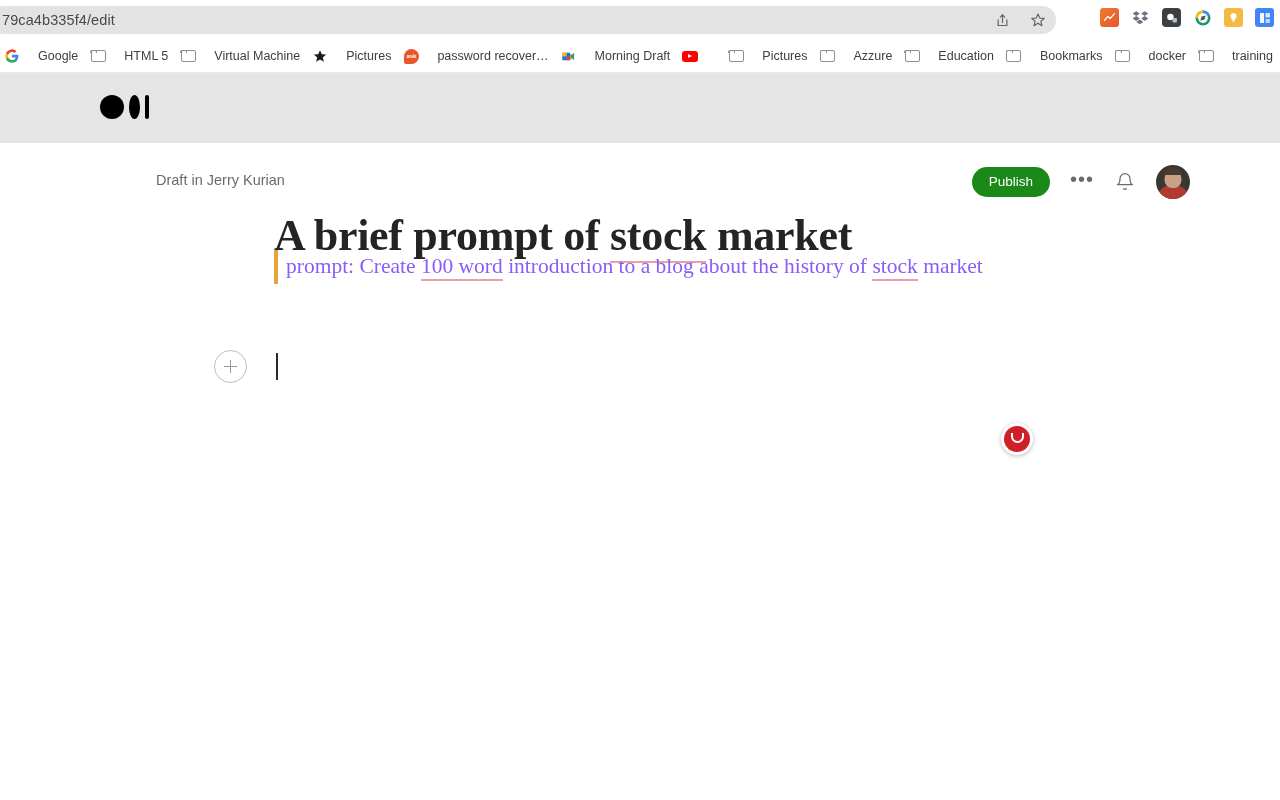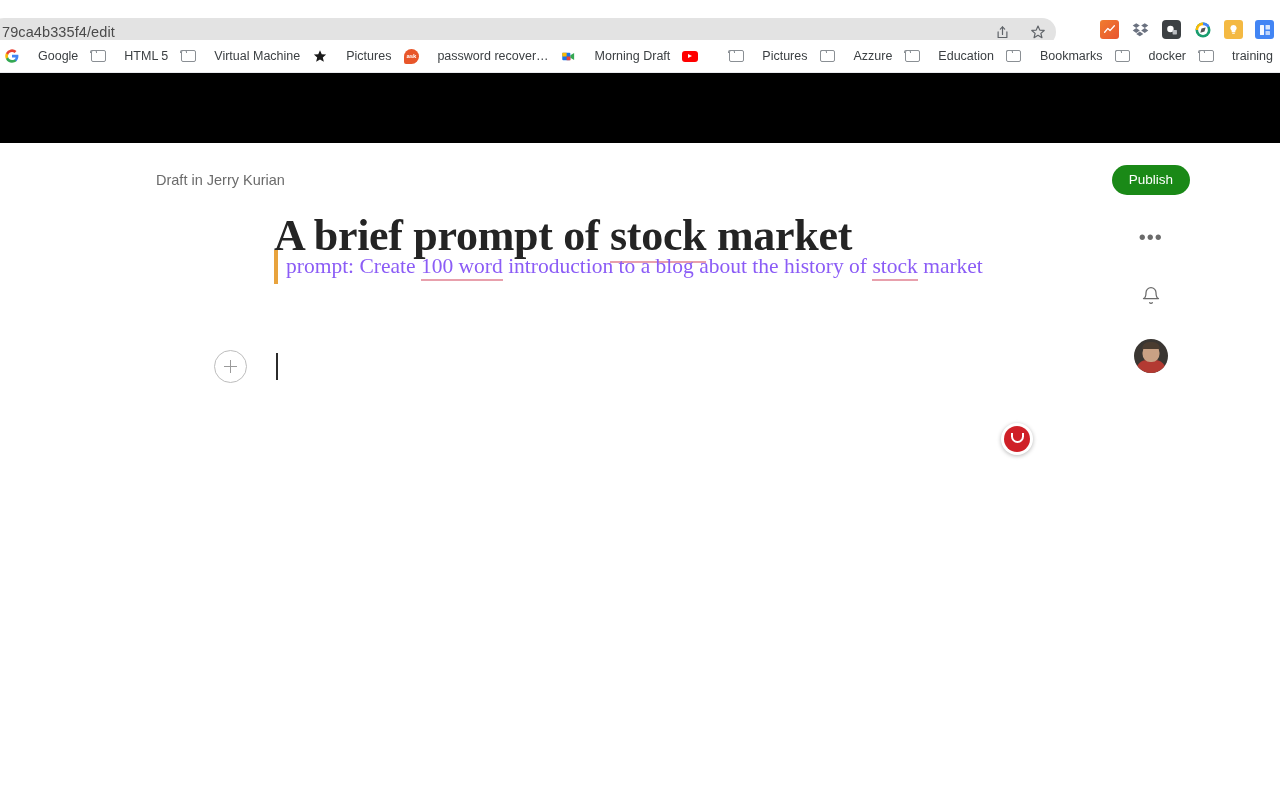--- a/index.html
+++ b/index.html
@@ -11,21 +11,21 @@
     height: 800px;
     background: #ffffff;
     font-family: "Liberation Sans", sans-serif;
     overflow: hidden;
     position: relative;
   }
 
   
   .browser-chrome {
     position: absolute;
-    top: 12px; left: 0;
+    top: 0; left: 0;
     width: 1280px;
     height: 40px;
     background: #ffffff;
   }
   .omnibox {
     position: absolute;
     top: 6px;
     left: -10px;
     width: 1066px;
     height: 28px;
@@ -171,21 +171,21 @@
     border-radius: 2px;
     flex: 0 0 auto;
   }
 
   
   .app-header {
     position: absolute;
     top: 73px; left: 0;
     width: 1280px;
     height: 70px;
-    background: #000000;
+    background: #e5e5e5;
   }
   .logo-wrap {
     position: absolute;
     left: 100px;
     top: 22px;
     display: flex;
     align-items: center;
     gap: 5px;
   }
   .logo-circle {
@@ -210,22 +210,21 @@
     font-size: 14.5px;
     color: #6b6b6b;
     font-family: "Liberation Sans", sans-serif;
   }
   .header-right {
     position: absolute;
     right: 90px;
     top: 92px;
     display: flex;
     align-items: center;
-    gap: 32px;
-    flex-direction: column;
+    gap: 20px;
   }
   .publish-btn {
     background: #1a8917;
     color: #ffffff;
     border: none;
     border-radius: 99px;
     padding: 7px 17px;
     font-size: 13.5px;
     font-family: "Liberation Sans", sans-serif;
     cursor: pointer;

